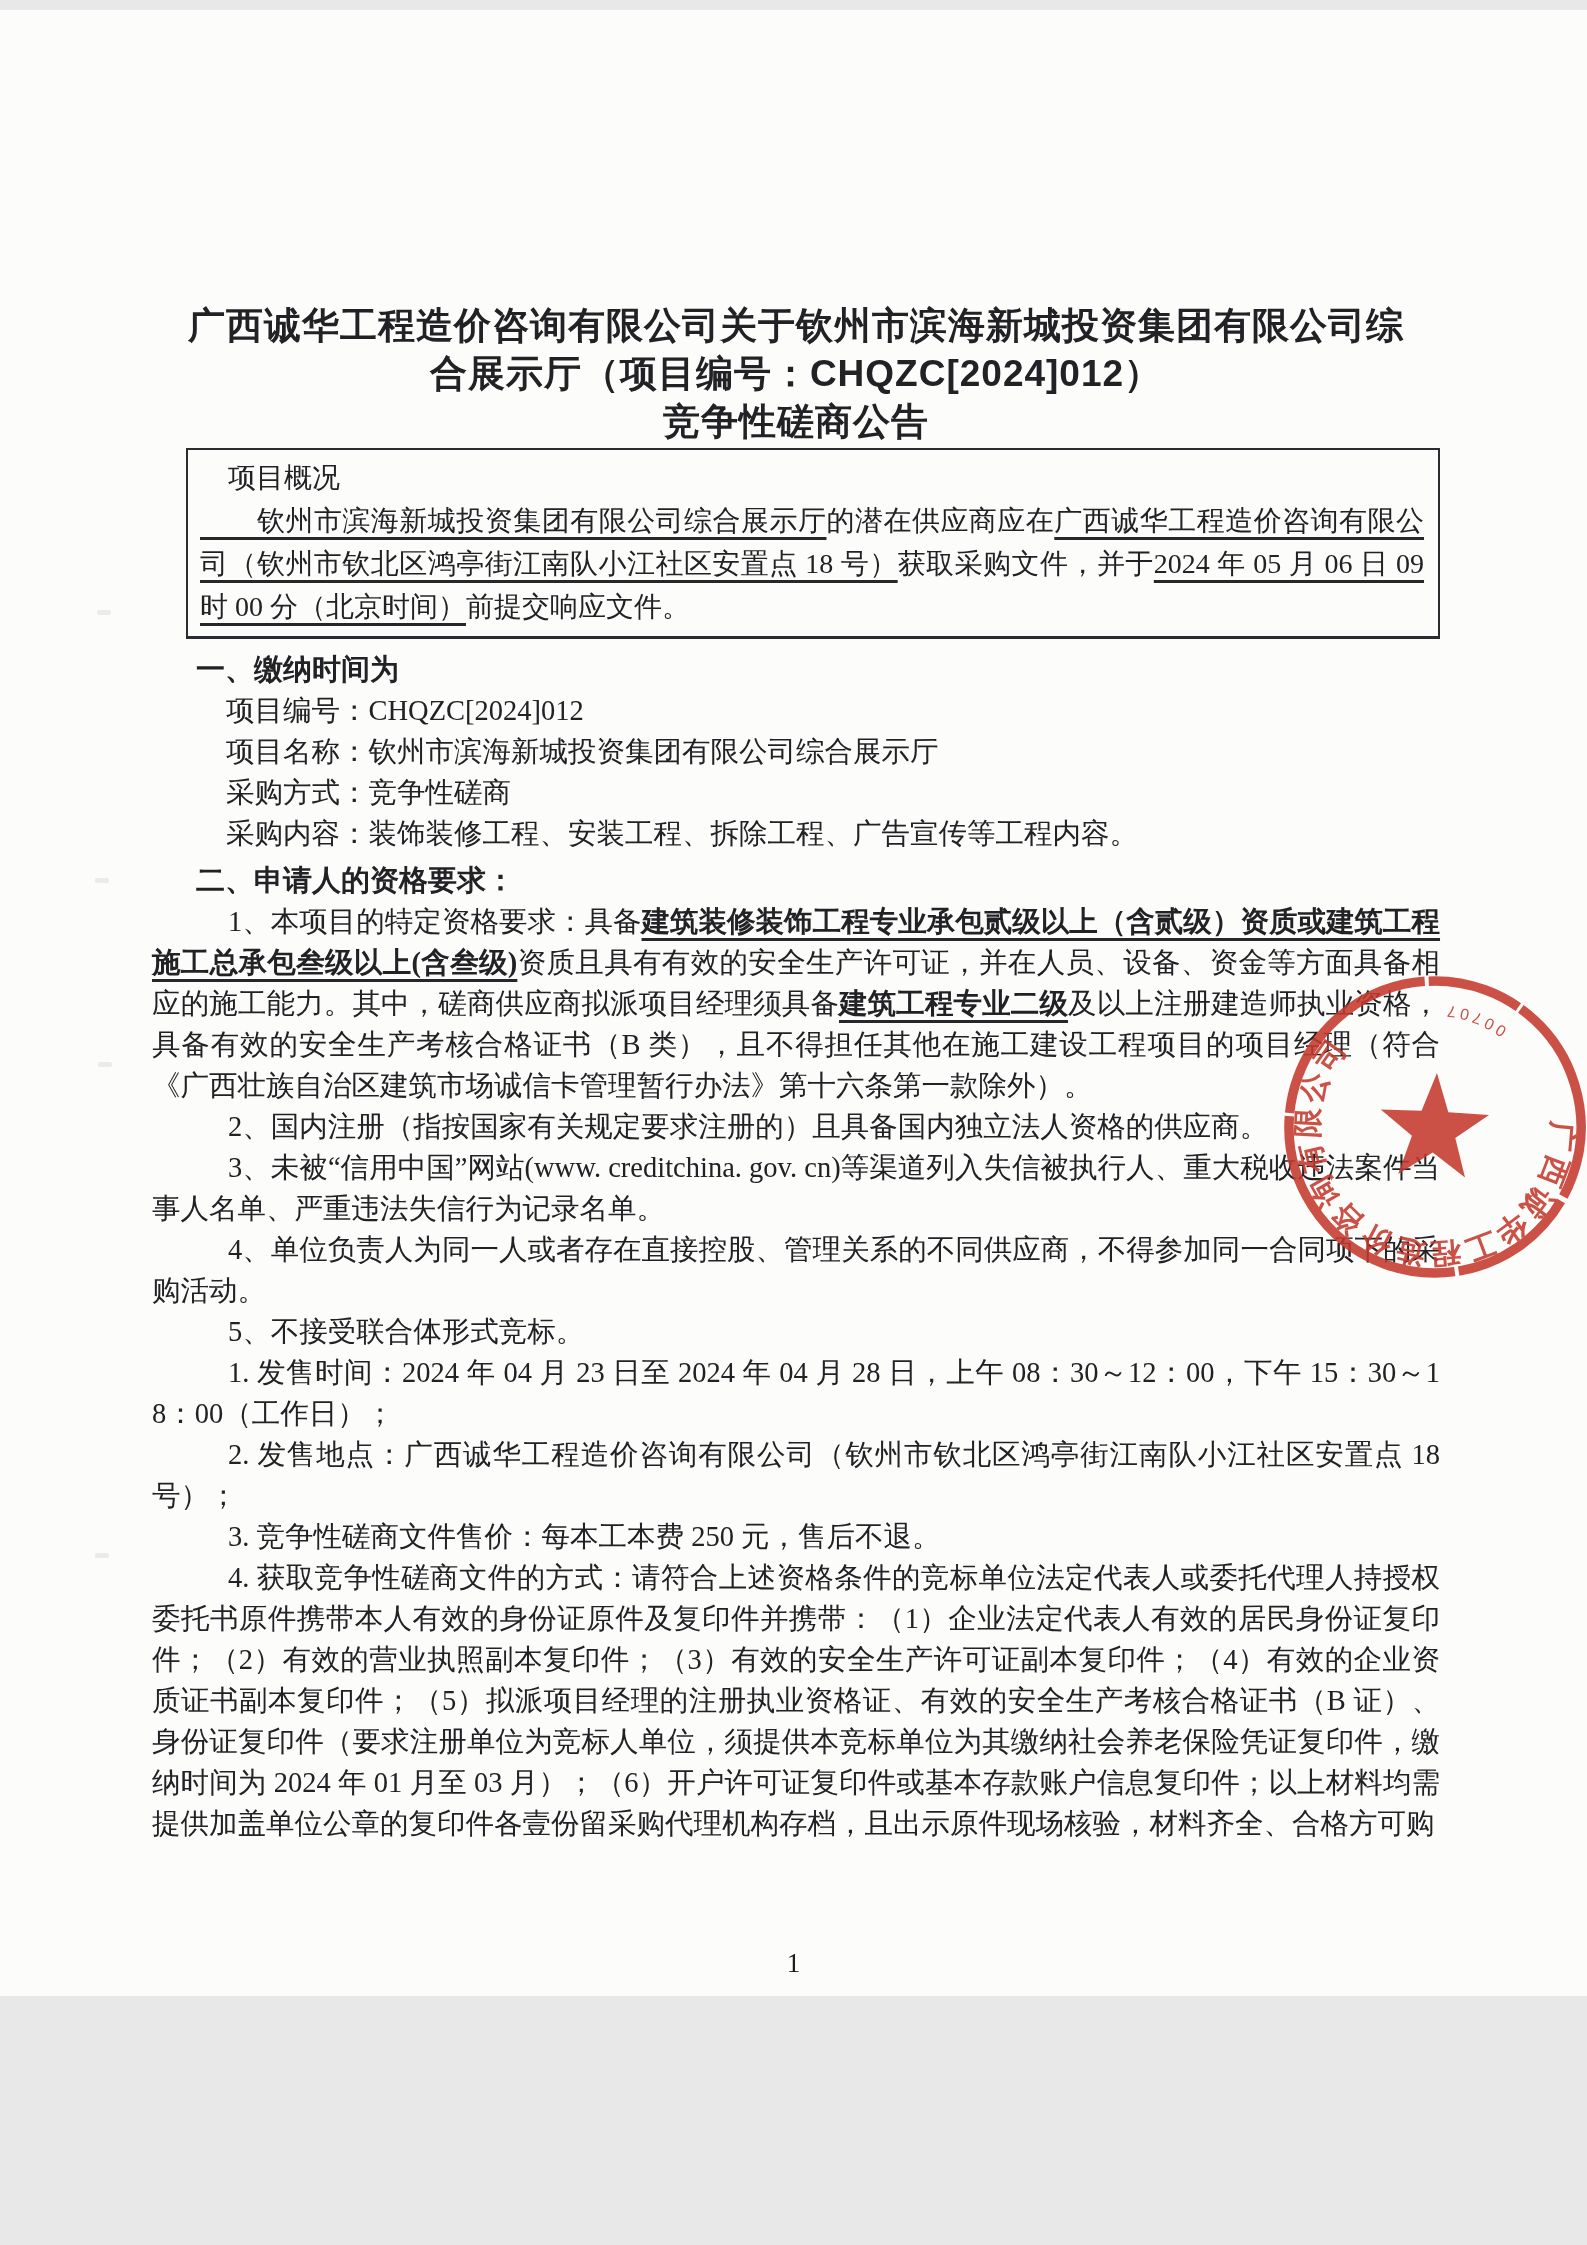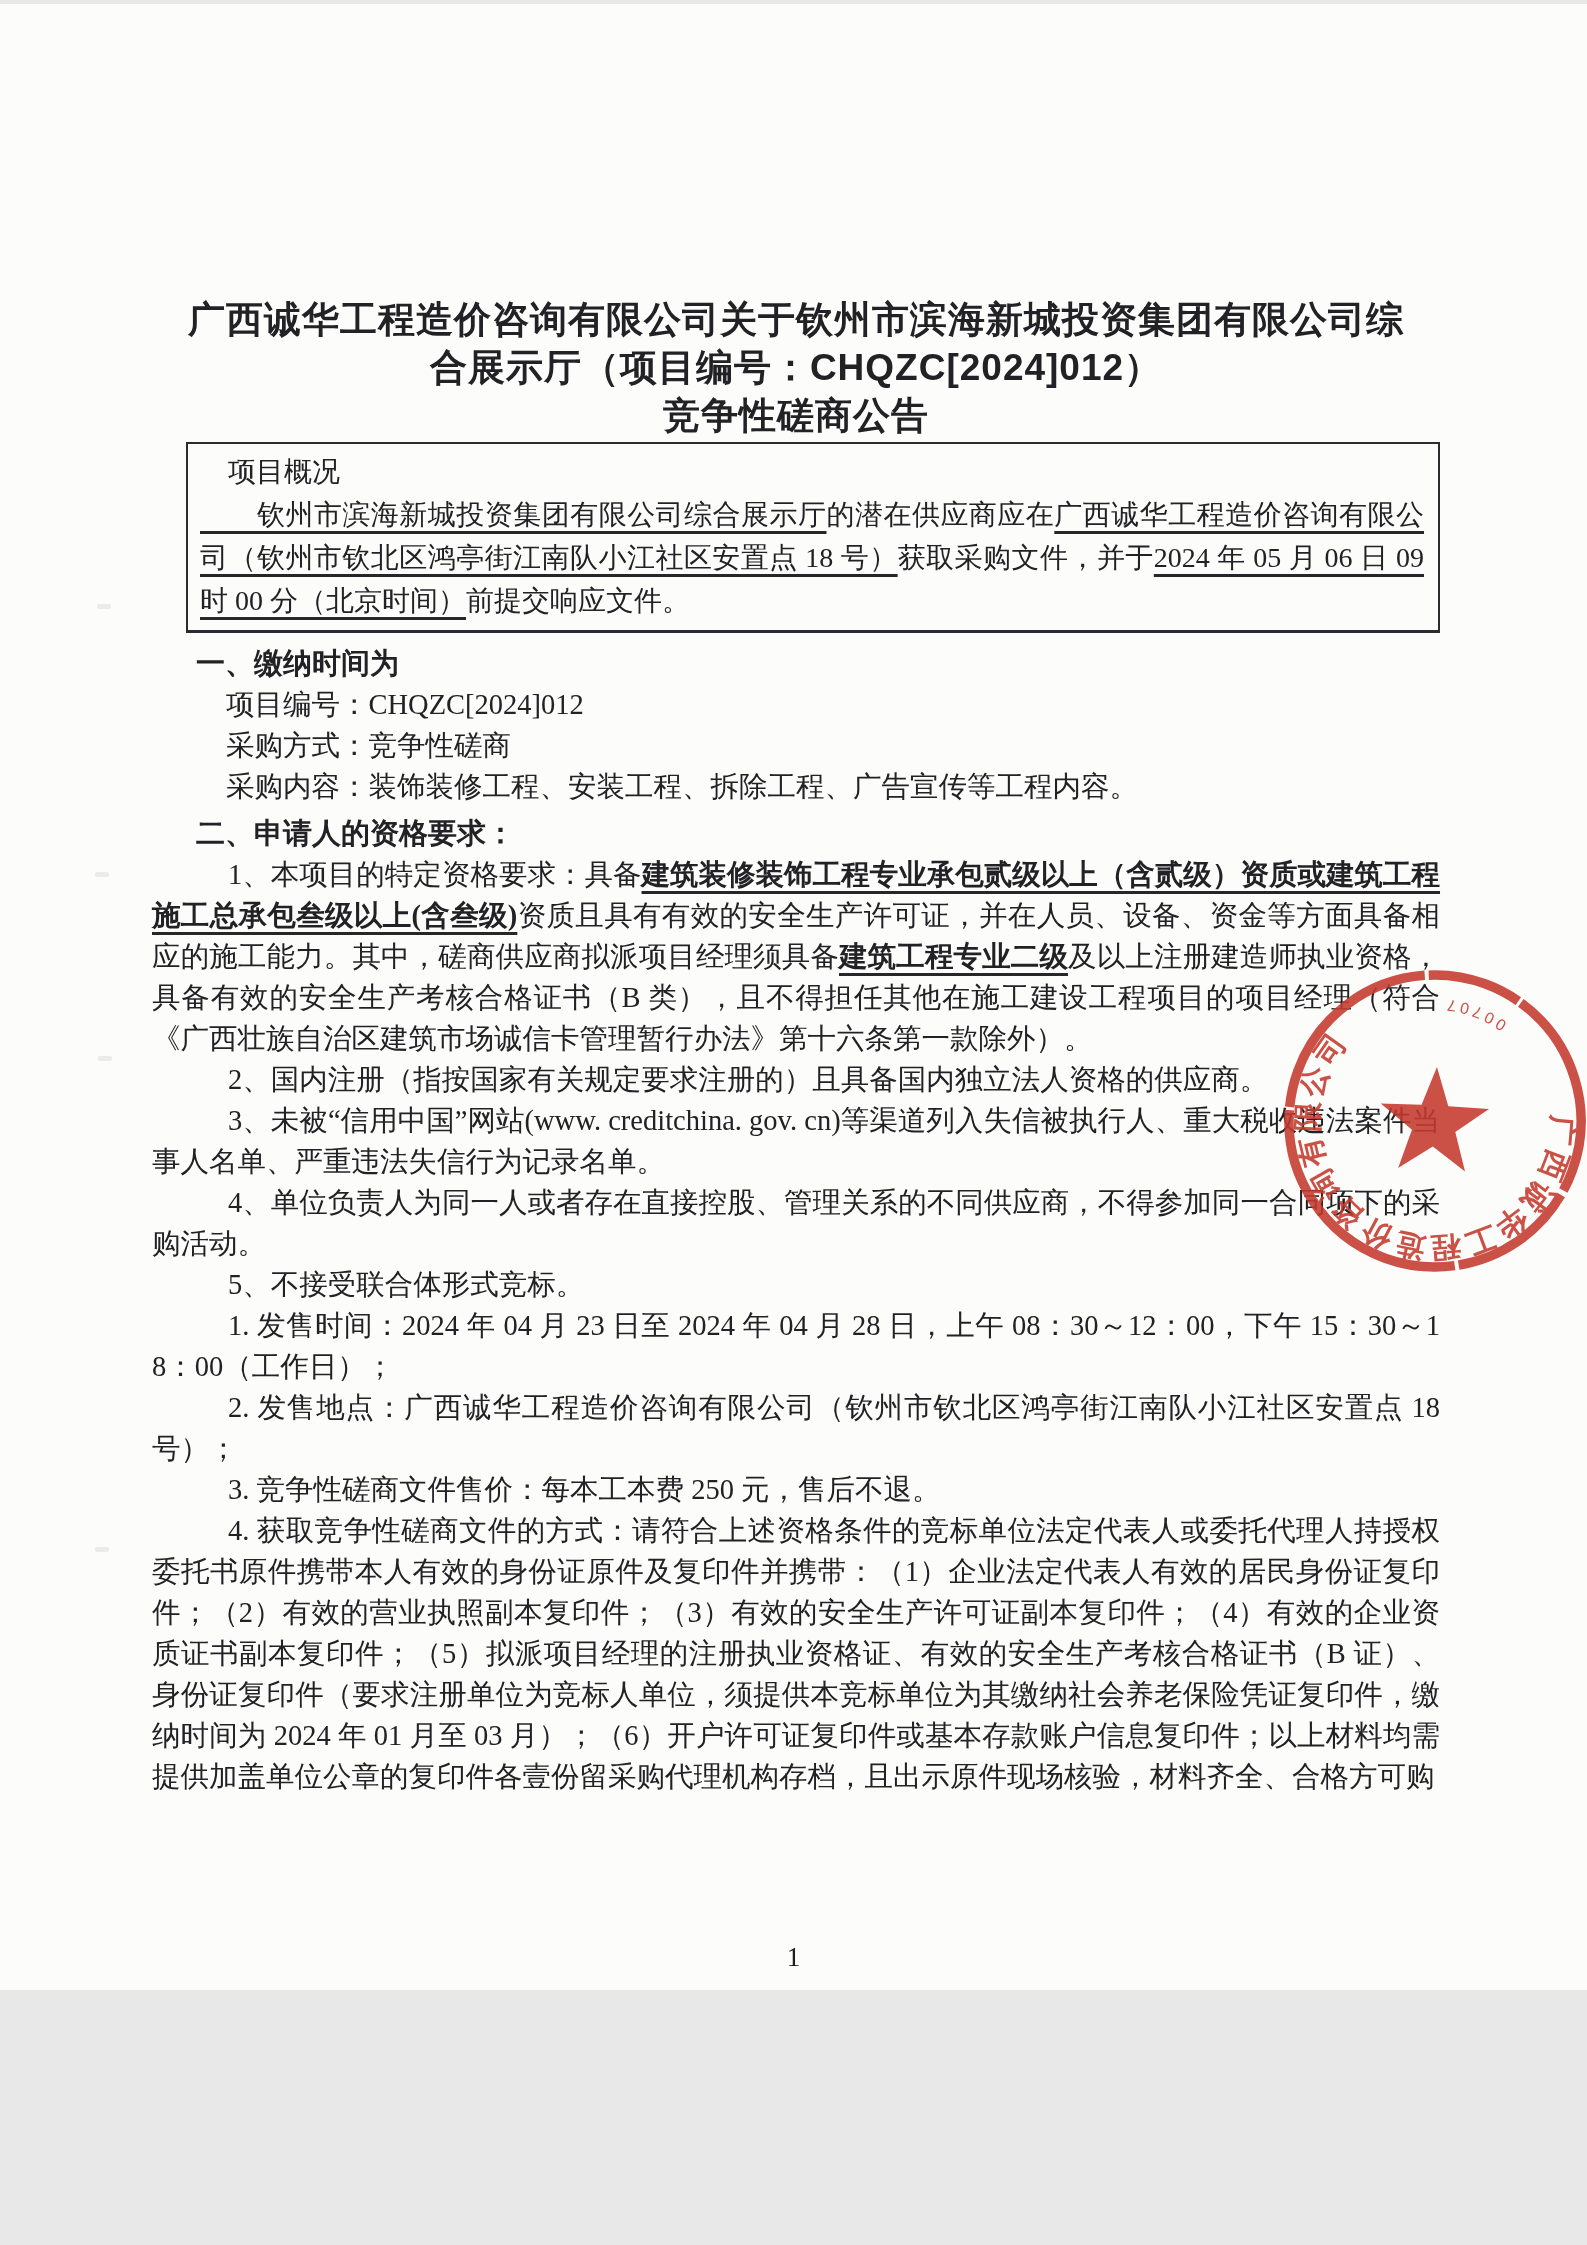--- a/index.html
+++ b/index.html
@@ -1,19 +1,19 @@
 <!DOCTYPE html>
 <html><head>
 <meta charset="utf-8">
 <style>
   html,body{margin:0;padding:0;background:#e8e8e8;}
   .page{
     position:relative;
     width:1587px;height:1986px;
-    margin:4px auto;
+    margin:10px auto;
     background:#fcfcfa;
     overflow:hidden;
     font-family:"Liberation Serif", serif;
     color:#222226;
   }
   .content{
     position:absolute;
     left:152px; top:292px;
     width:1288px;
   }
@@ -108,20 +108,21 @@
       <div class="box-label">项目概况</div>
       <p class="para"><span class="u">　　钦州市滨海新城投资集团有限公司综合展示厅</span><span>的潜在供应商应在</span><span class="u">广西诚华工程造价咨询有限公司（钦州市钦北区鸿亭街江南队小江社区安置点 18 号）</span><span>获取采购文件，并于</span><span class="u">2024 年 05 月 06 日 09 时 00 分（北京时间）</span><span>前提交响应文件。</span></p>
     </div>
 
     <div>
       <div class="section-heading mt10">一、缴纳时间为</div>
       <div class="s1-items">
 
           <div class="s1-item">项目编号：CHQZC[2024]012</div>
 
+          <div class="s1-item">项目名称：钦州市滨海新城投资集团有限公司综合展示厅</div>
 
           <div class="s1-item">采购方式：竞争性磋商</div>
 
 
           <div class="s1-item">采购内容：装饰装修工程、安装工程、拆除工程、广告宣传等工程内容。</div>
 
         </div>
     </div>
 
     <div>

